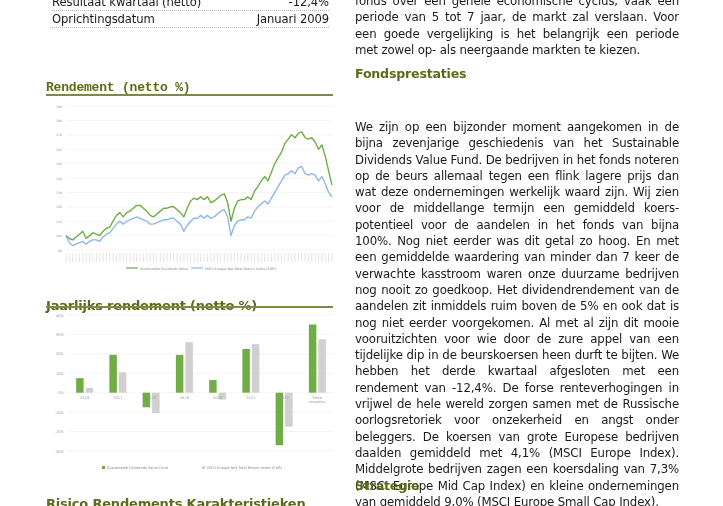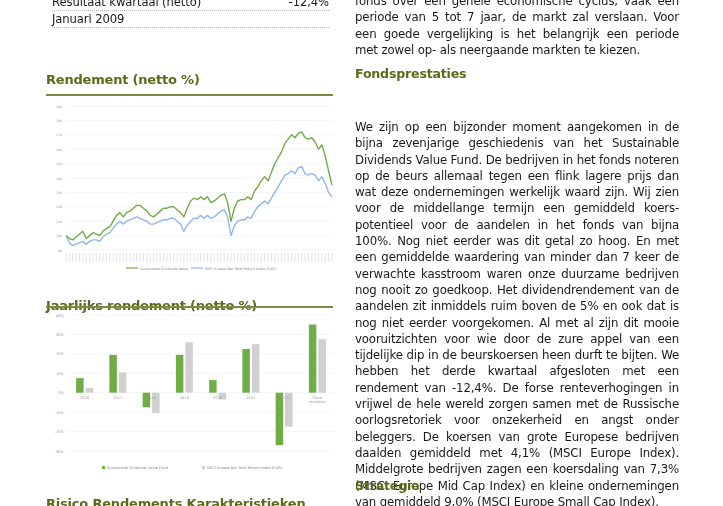--- a/index.html
+++ b/index.html
@@ -21,25 +21,26 @@
 </style>
 </head>
 <body>
 
 <div class="kv-table">
   <div class="kv-row">
     <span>Resultaat kwartaal (netto)</span>
     <span>-12,4%</span>
   </div>
   <div class="kv-row">
+    <span>Oprichtingsdatum</span>
     <span>Januari 2009</span>
   </div>
 </div>
 
-<div class="sec-title" style="top:72px;">Rendement (netto %)</div>
+<div class="sec-title" style="top:80px;font-family:Liberation Mono, monospace;">Rendement (netto %)</div>
 <div class="sec-rule" style="top:94px;"></div>
 
 <svg class="chart" id="line-chart" style="left:46px; top:100px;" width="290" height="180" viewBox="0 0 290 180">
     <line x1="20" x2="286" y1="150" y2="150" stroke="#ececec" stroke-width="0.6"></line>
     <text x="16" y="151.5" font-size="3.2" fill="#999" text-anchor="end" font-family="DejaVu Sans, sans-serif">90</text>
     <line x1="20" x2="286" y1="135.6" y2="135.6" stroke="#ececec" stroke-width="0.6"></line>
     <text x="16" y="137.1" font-size="3.2" fill="#999" text-anchor="end" font-family="DejaVu Sans, sans-serif">100</text>
     <line x1="20" x2="286" y1="121.2" y2="121.2" stroke="#ececec" stroke-width="0.6"></line>
     <text x="16" y="122.7" font-size="3.2" fill="#999" text-anchor="end" font-family="DejaVu Sans, sans-serif">110</text>
     <line x1="20" x2="286" y1="106.80000000000001" y2="106.80000000000001" stroke="#ececec" stroke-width="0.6"></line>

